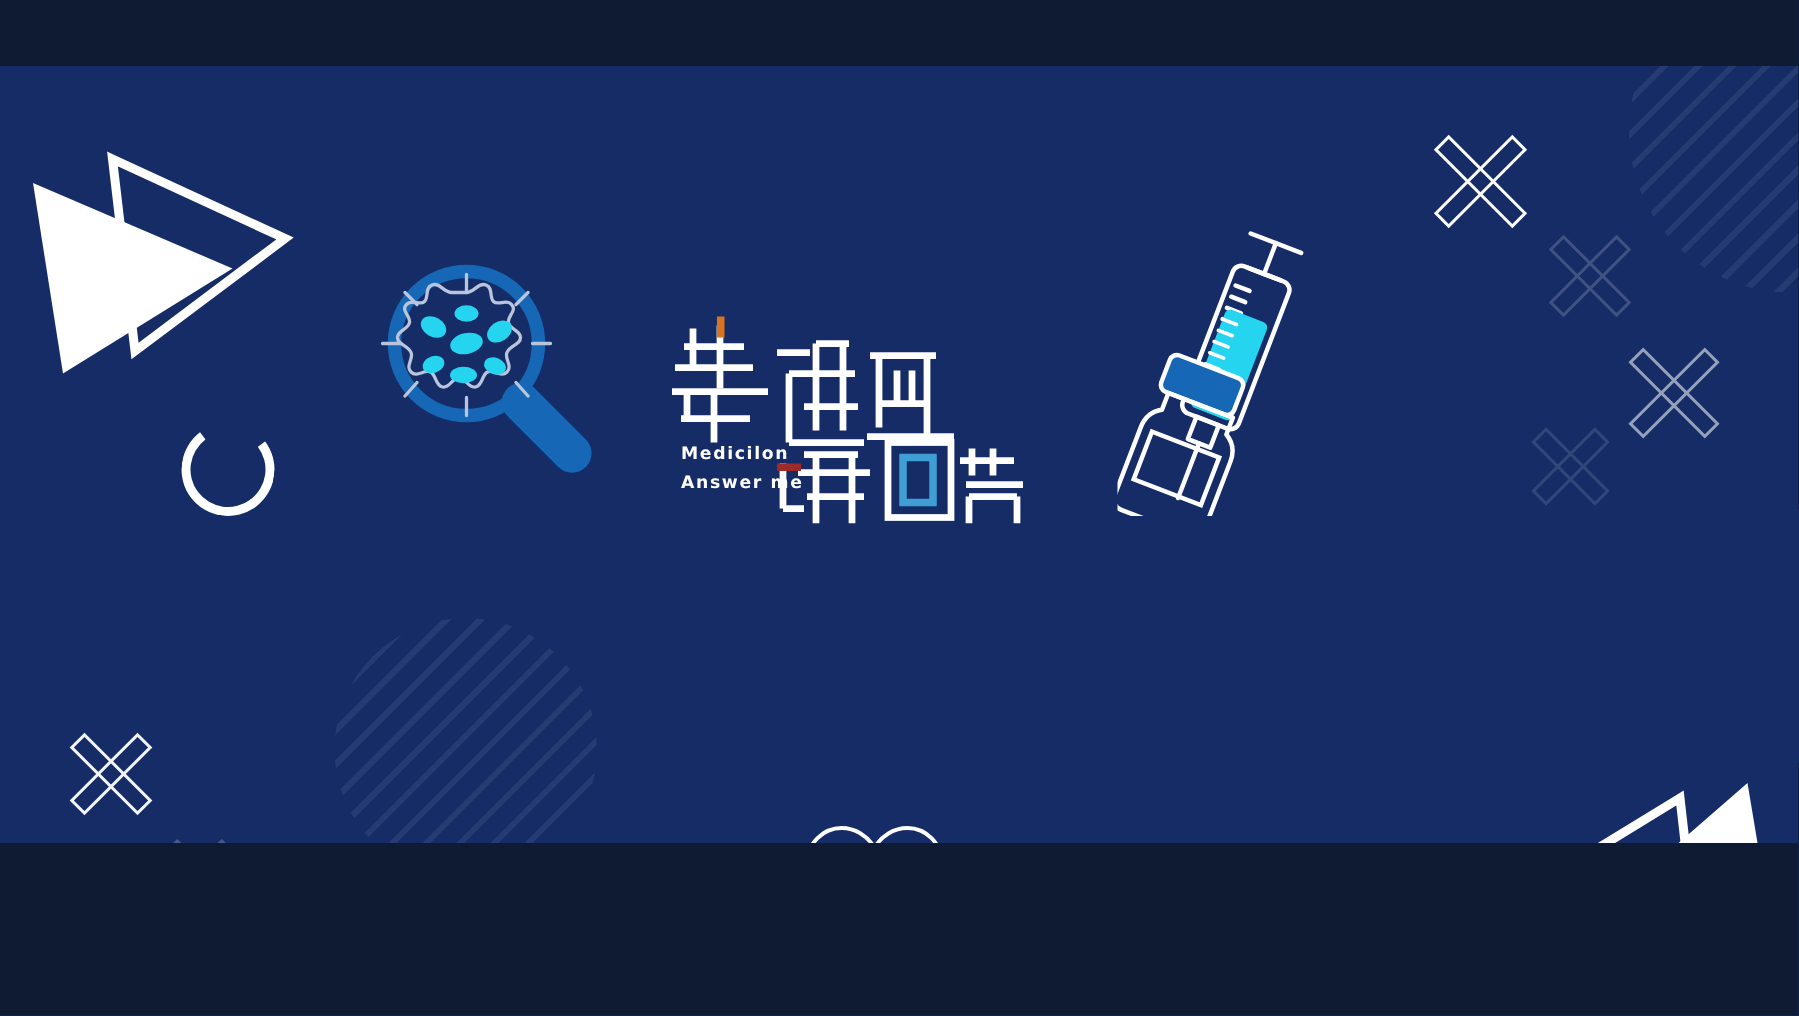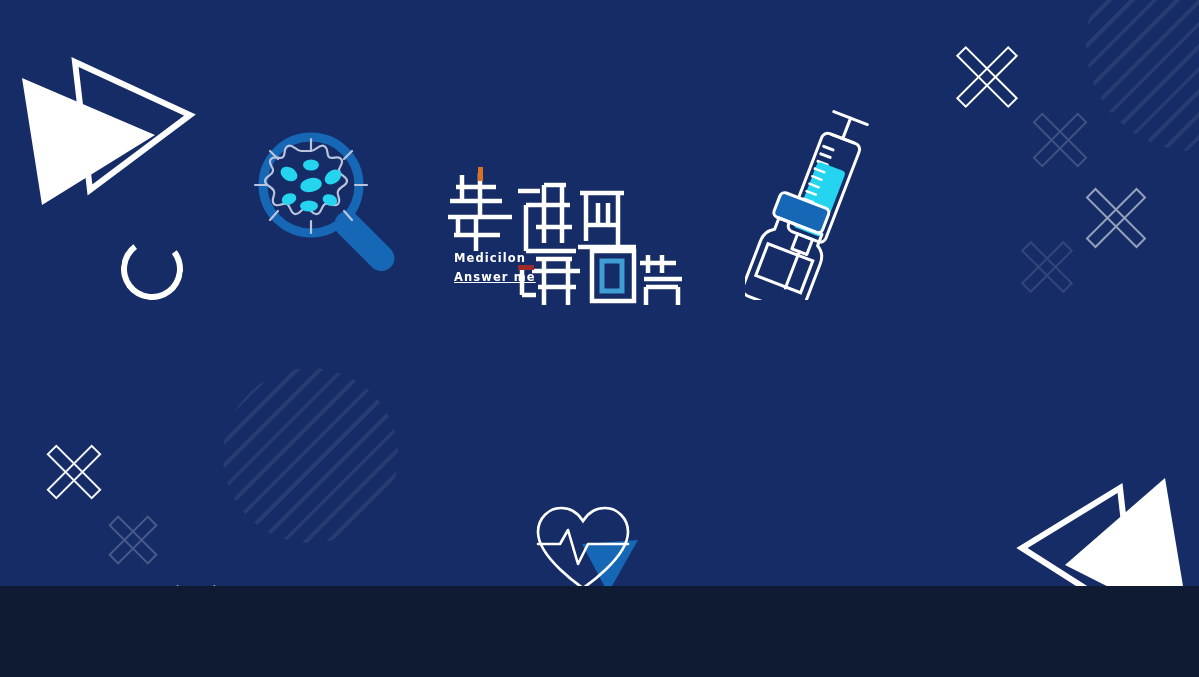--- a/index.html
+++ b/index.html
@@ -3,24 +3,25 @@
 <meta charset="utf-8">
 <style>
   html, body {
     margin: 0;
     padding: 0;
     background: #0f1b33;
   }
   #slide {
     position: relative;
     width: 1199px;
-    height: 586px;
+    height: 518px;
     overflow: hidden;
     background: #152c66;
     font-family: "Liberation Sans", "DejaVu Sans", sans-serif;
+    margin-top: 44px;
   }
   .abs { position: absolute; }
 
   
   .xmark { position: absolute; }
   .xbar {
     position: absolute;
     left: 0; top: 50%;
     width: 100%;
     height: 14px;
@@ -80,21 +81,21 @@
   #logo-block { position: absolute; left: 440px; top: 155px; width: 250px; height: 150px; }
   .logo-en {
     position: absolute;
     color: #ffffff;
     font-size: 11.5px;
     font-weight: bold;
     letter-spacing: 1.1px;
     font-family: "DejaVu Sans", "Liberation Sans", sans-serif;
   }
   #logo-en-1 { left: 14px; top: 96px; }
-  #logo-en-2 { left: 14px; top: 115px; text-decoration: underline; }
+  #logo-en-2 { left: 14px; top: 115px; }
   .logo-cn-svg { position: absolute; left: 0; top: 0; }
 </style>
 </head>
 <body>
 
 <div id="slide">
 
   <div class="stripe-circle" style="left:223px; top:368px; width:175px; height:175px;"></div>
   <div class="stripe-circle" style="left:1086px; top:-64px; width:215px; height:215px;"></div>
 

